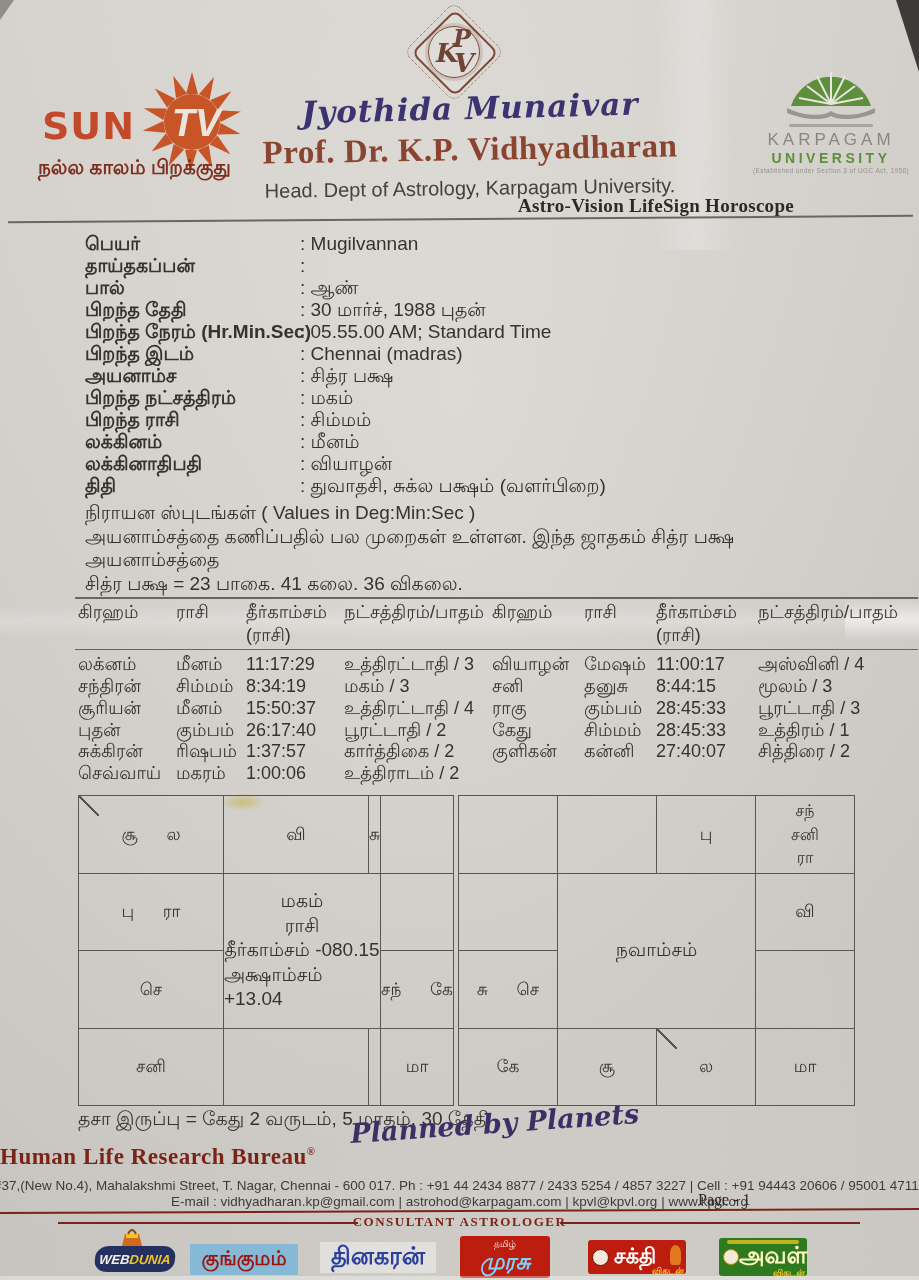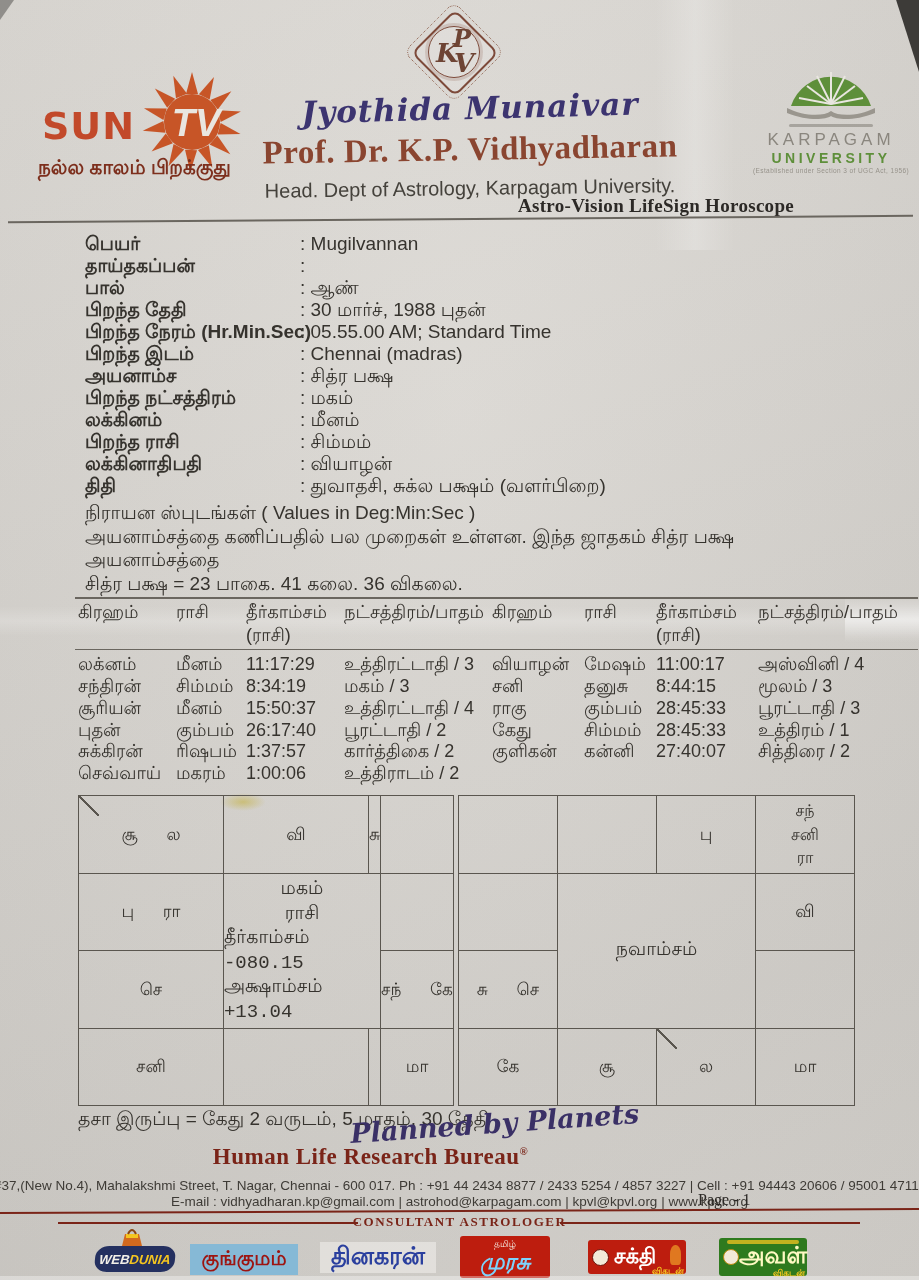--- a/index.html
+++ b/index.html
@@ -72,28 +72,28 @@
   
   .chart{position:absolute;top:795px;height:310px;display:grid;grid-template-rows:repeat(4,1fr);
         border-top:1.6px solid #5a564f;border-left:1.6px solid #5a564f;}
   .chart-left{left:78px;width:375px;grid-template-columns:repeat(2,1fr);}
   .chart-right{left:458px;width:396px;grid-template-columns:repeat(4,1fr);}
   .cell{border-right:1.6px solid #5a564f;border-bottom:1.6px solid #5a564f;position:relative;
         display:flex;align-items:center;justify-content:center;font-size:17px;word-spacing:24px;
         white-space:pre-line;text-align:center;line-height:1.5;}
   .ccenter{border-right:1.6px solid #5a564f;border-bottom:1.6px solid #5a564f;
         display:flex;flex-direction:column;align-items:center;justify-content:center;
-        font-size:19px;line-height:24.5px;font-family:Liberation Mono, monospace;}
+        font-size:19px;line-height:24.5px;}
   .lagna::before{content:"";position:absolute;left:0;top:0;width:20px;height:20px;
         background:linear-gradient(to top right,transparent calc(50% - 1.1px),#5a564f calc(50% - 1.1px),#5a564f calc(50% + 1.1px),transparent calc(50% + 1.1px));}
 
   
   .dasa{left:78px;top:1108px;font-size:19px;white-space:nowrap;}
   .signature{left:350px;top:1108px;font:italic bold 27px "DejaVu Serif",serif;color:#3a3066;transform:rotate(-4deg);white-space:nowrap;}
-  .bureau{left:0;top:1144px;width:741px;text-align:center;font:bold 23px "Liberation Serif",serif;color:#7a2418;letter-spacing:.5px;}
+  .bureau{left:0;top:1144px;width:741px;text-align:left;font:bold 23px "Liberation Serif",serif;color:#7a2418;letter-spacing:.5px;}
   .bureau sup{font-size:11px;}
   .address{left:-6px;top:1178px;width:931px;text-align:center;font-size:13.5px;color:#3e3b36;white-space:nowrap;}
   .emailline{left:0;top:1194px;width:919px;text-align:center;font-size:13.5px;color:#3e3b36;white-space:nowrap;}
   .pagelabel{left:698px;top:1191px;font:16px "Liberation Serif",serif;color:#2c2926;}
   .footer-rule{left:0;top:1210px;width:919px;height:2px;background:#7a2418;transform:rotate(-.25deg);}
   .consultant{left:0;top:1214px;width:919px;text-align:center;font:bold 13px "Liberation Serif",serif;color:#7a2418;letter-spacing:1.5px;}
   .cons-line{height:1.6px;background:#7a2418;top:1222px;}
   .cons-l{left:58px;width:300px;}
   .cons-r{left:560px;width:300px;}
 
@@ -227,26 +227,26 @@
       </div>
     <div class="drow">
         <span class="dlabel">அயனாம்ச</span>
         <span class="dvalue">: சித்ர பக்ஷ</span>
       </div>
     <div class="drow">
         <span class="dlabel">பிறந்த நட்சத்திரம்</span>
         <span class="dvalue">: மகம்</span>
       </div>
     <div class="drow">
+        <span class="dlabel">பிறந்த ராசி</span>
+        <span class="dvalue">: சிம்மம்</span>
+      </div>
+    <div class="drow">
         <span class="dlabel">லக்கினம்</span>
         <span class="dvalue">: மீனம்</span>
-      </div>
-    <div class="drow">
-        <span class="dlabel">பிறந்த ராசி</span>
-        <span class="dvalue">: சிம்மம்</span>
       </div>
     <div class="drow">
         <span class="dlabel">லக்கினாதிபதி</span>
         <span class="dvalue">: வியாழன்</span>
       </div>
     <div class="drow">
         <span class="dlabel">திதி</span>
         <span class="dvalue">: துவாதசி, சுக்ல பக்ஷம் (வளர்பிறை)</span>
       </div>
   </div>

